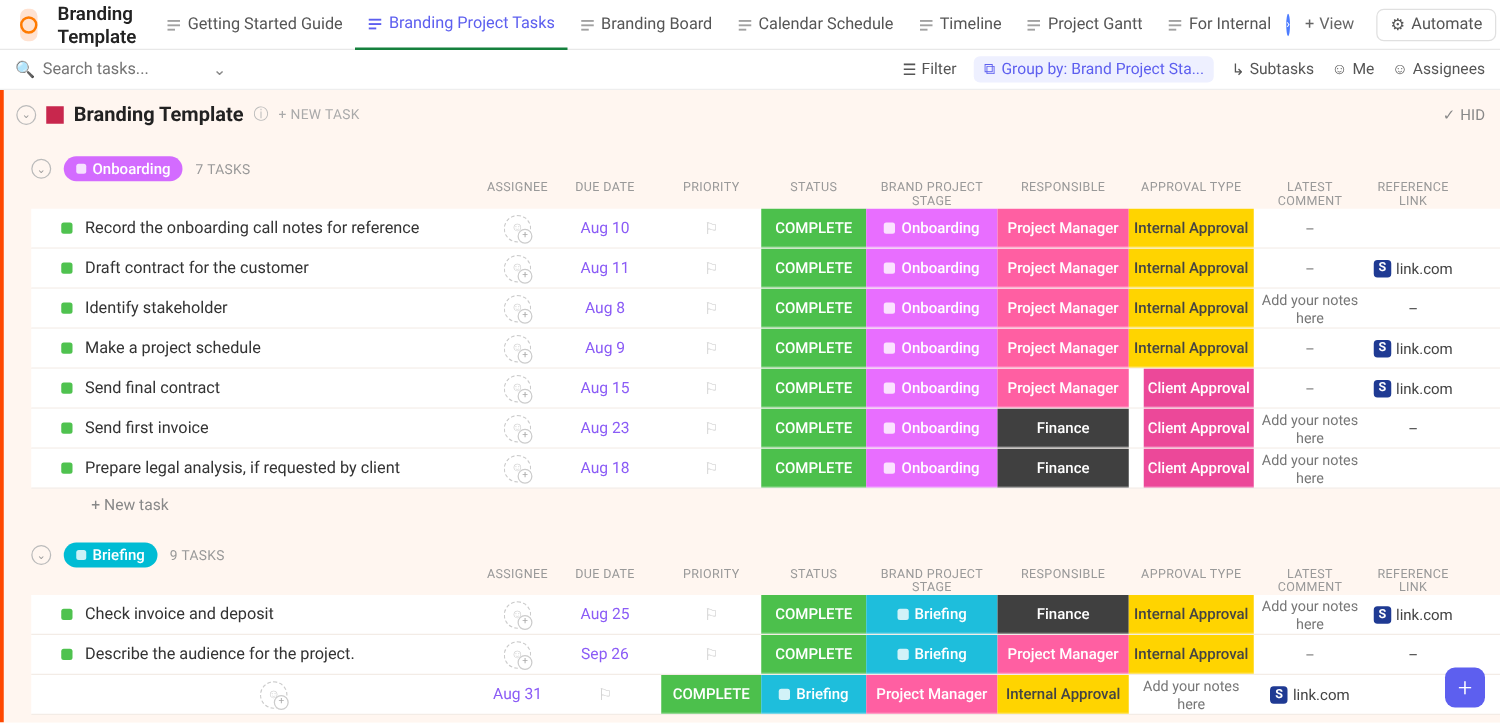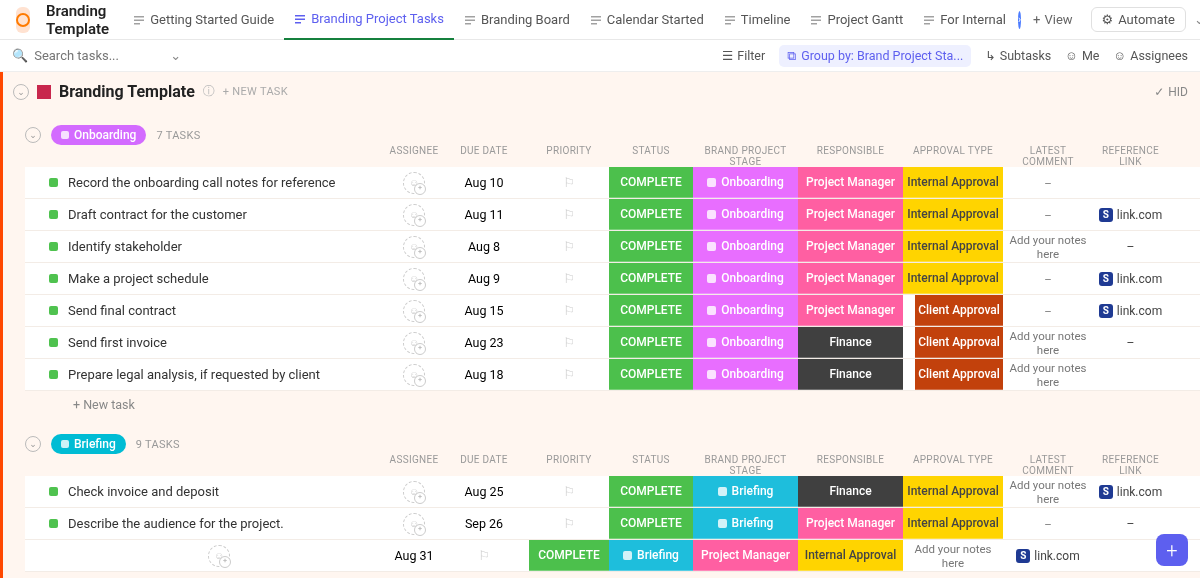--- a/index.html
+++ b/index.html
@@ -42,30 +42,30 @@
 .tasks-n { color:#999; font-size:11px; letter-spacing:.3px;}
 .cols { display:grid; grid-template-columns:340px 50px 90px 80px 84px 105px 105px 100px 90px 75px; gap:0; font-size:10px; color:#999; letter-spacing:.3px; margin-top:0; padding-left:24px; text-align:center;}
 .cols div:first-child{text-align:left;}
 .row { display:grid; grid-template-columns:340px 50px 90px 80px 84px 105px 105px 100px 90px 75px; align-items:center; background:#fff; border-bottom:1px solid #f3ece6; min-height:31px; padding-left:24px; font-size:13px;}
 .tname { display:flex; align-items:center; gap:10px; text-align:center; color:#333;}
 .sqs { width:9px; height:9px; border-radius:2px;}
 .sq-g { background:#4fc24f;}
 .ass { display:flex; justify-content:center;}
 .avp { width:22px; height:22px; border-radius:50%; border:1px dashed #ccc; display:flex; align-items:center; justify-content:center; color:#ccc; font-size:10px; position:relative;}
 .avp::after{content:"+"; position:absolute; right:-2px; bottom:-2px; background:#fff; border:1px solid #ccc; border-radius:50%; width:10px; height:10px; font-size:8px; line-height:8px; text-align:center; color:#aaa;}
-.due { text-align:center; color:#000000; font-size:12.5px;}
+.due { text-align:center; color:#8b5cf6; font-size:12.5px;}
 .flag { text-align:center; color:#ccc;}
 .cell { height:31px; display:flex; align-items:center; justify-content:center; color:#fff; font-size:12px; border-bottom:1px solid rgba(255,255,255,.25); font-weight:500;}
 .c-green{background:#4cc04c;}
 .c-pink{background:#e86eff;}
 .c-cyan{background:#1ebedc;}
 .c-pm{background:#ff5fa2;}
 .c-fin{background:#404040;}
 .c-yel{background:#ffd400; color:#444;}
-.c-org{background:#c2410c;margin-left:12px;}
+.c-org{background:#ec4899;margin-left:12px;}
 .stage { gap:5px;}
 .stage .d2{width:9px;height:9px;border-radius:2px;background:rgba(255,255,255,.8);}
 .note { font-size:11.5px; color:#777; text-align:center; padding:0 4px;}
 .lnk { display:flex; align-items:center; justify-content:center; gap:4px; color:#444; font-size:12px;}
 .lnk b { background:#1f3a93; color:#fff; width:14px; height:14px; border-radius:3px; font-size:10px; display:flex; align-items:center;justify-content:center;font-weight:700;}
 .addrow { color:#888; font-size:12.5px; padding:6px 0 4px 48px;}
 .fab { position:absolute; right:12px; bottom:12px; width:32px; height:32px; background:#5d5fef; border-radius:8px; color:#fff; display:flex; align-items:center; justify-content:center; font-size:20px; font-weight:300;}
 svg { display:block;}
 </style>
 </head>
@@ -106,21 +106,21 @@
           <rect x="1" y="9" width="6" height="1.5" fill="currentColor"></rect>
         </svg>
         <span>Branding Board</span>
       </div>
       <div class="tab">
         <svg class="tab-ic" viewBox="0 0 12 12">
           <rect x="1" y="2" width="10" height="1.5" fill="currentColor"></rect>
           <rect x="1" y="5.5" width="10" height="1.5" fill="currentColor"></rect>
           <rect x="1" y="9" width="6" height="1.5" fill="currentColor"></rect>
         </svg>
-        <span>Calendar Started</span>
+        <span>Calendar Schedule</span>
       </div>
       <div class="tab">
         <svg class="tab-ic" viewBox="0 0 12 12">
           <rect x="1" y="2" width="10" height="1.5" fill="currentColor"></rect>
           <rect x="1" y="5.5" width="10" height="1.5" fill="currentColor"></rect>
           <rect x="1" y="9" width="6" height="1.5" fill="currentColor"></rect>
         </svg>
         <span>Timeline</span>
       </div>
       <div class="tab">

